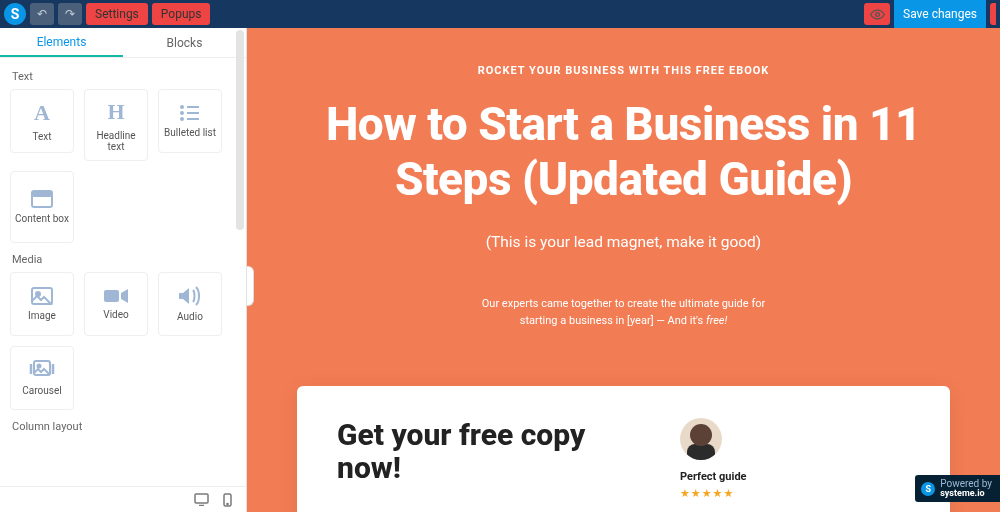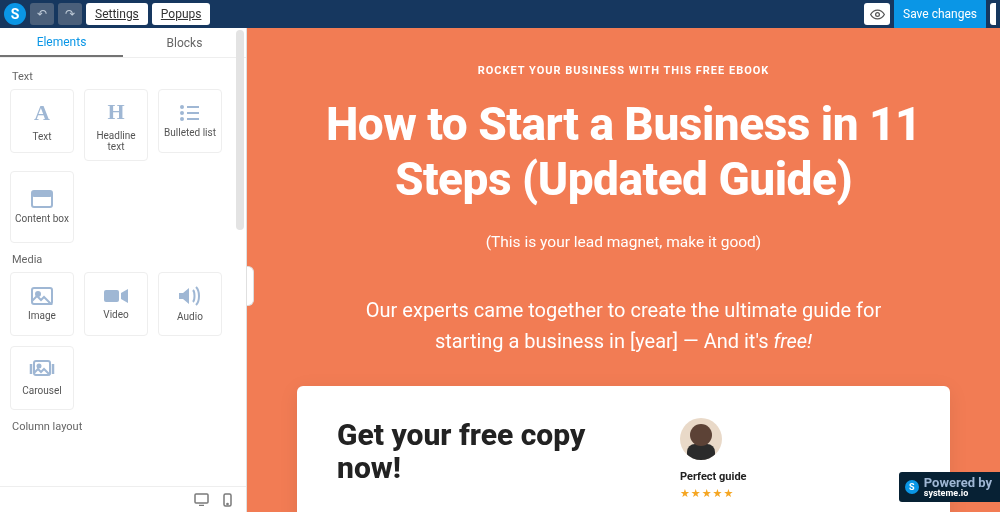--- a/index.html
+++ b/index.html
@@ -1,60 +1,60 @@
 <!DOCTYPE html>
 <html><head>
 <meta charset="utf-8">
 <style>
   * { box-sizing: border-box; margin: 0; padding: 0; font-family: -apple-system, BlinkMacSystemFont, "Segoe UI", Roboto, Arial, sans-serif; }
   html, body { width: 1000px; height: 512px; overflow: hidden; }
   .toolbar { height: 28px; background: #16375f; display: flex; align-items: center; padding: 0 4px; gap: 4px; }
   .logo { width: 22px; height: 22px; background:#0a96e6; border-radius:50%; display:flex; align-items:center; justify-content:center; color:#fff; font-weight:700; font-size:14px; }
   .tb-btn { height: 22px; border-radius:3px; display:flex; align-items:center; justify-content:center; font-size:12px; cursor:pointer; }
   .tb-icon { width:24px; background:#4a5f7a; color:#c0ccd9; }
-  .tb-white { background:#ffffff; color:#333; padding:0 9px;text-decoration:underline; }
+  .tb-white { background:#ef4444; color:#333; padding:0 9px; }
   .tb-blue { background:#0a96e6; color:#fff; padding:16px 9px; }
   .tb-spacer { flex:1; }
   .main { display:flex; height: calc(100% - 28px); }
   .sidebar { width: 247px; background:#fff; border-right:1px solid #e0e0e0; display:flex; flex-direction:column; position:relative; }
   .tabs { display:flex; height:30px; border-bottom:1px solid #eee; }
   .tab { flex:1; display:flex; align-items:center; justify-content:center; font-size:12px; color:#666; cursor:pointer; }
-  .tab.active { color:#0a96e6; border-bottom:2px solid #737373; }
+  .tab.active { color:#0a96e6; border-bottom:2px solid #14b8a6; }
   .panel { flex:1; overflow-y:auto; padding:6px 10px 10px 10px; }
   .sec { font-size:11px; color:#666; margin:10px 0 6px 2px; }
   .sec:first-child{ margin-top:6px;}
   .grid { display:flex; flex-wrap:wrap; gap:10px; }
   .card { width:64px; height:64px; border:1px solid #eee; border-radius:4px; display:flex; flex-direction:column; align-items:center; justify-content:center; gap:5px; cursor:pointer; }
   .card.tall { height:72px; }
   .card .ico { color:#9fb7d4; font-size:22px; display:flex; align-items:center; justify-content:center;}
   .card .lbl { font-size:10px; color:#555; text-align:center; line-height:1.1; padding:0 3px;}
   .scrollbar { position:absolute; right:2px; top:2px; width:8px; height:200px; background:#e3e3e3; border-radius:4px;}
   .devicebar { height:26px; border-top:1px solid #eee; display:flex; align-items:center; justify-content:flex-end; gap:14px; padding-right:14px; }
   .devicebar .dico { color:#7a7a7a; font-size:13px; cursor:pointer;}
   .canvas { flex:1; background:#f27c54; position:relative; overflow:hidden; }
   .hero { padding:36px 40px 24px 40px; text-align:center; color:#fff; }
   .eyebrow { font-size:11px; font-weight:700; letter-spacing:1px; }
   .h1 { font-size:46px; font-weight:800; line-height:1.2; margin-top:20px; letter-spacing:-0.5px;}
   .tagline { font-size:15.5px; margin-top:26px; }
-  .desc { font-size:20px; margin-top:44px; line-height:1.55; }
+  .desc { font-size:11px; margin-top:44px; line-height:1.55; }
   .desc em { font-style:italic; }
   .paper { position:absolute; left:50px; right:50px; top:358px; background:#fff; border-radius:6px; padding:32px 40px 40px 40px; display:flex; gap:36px; box-shadow:0 4px 20px rgba(0,0,0,.08); }
   .left { flex:1.3; }
   .left h2 { font-size:30px; font-weight:800; color:#222; line-height:1.1;}
   .right { width:230px; }
   .avatar { width:42px; height:42px; border-radius:50%; background:#e9d9c8; position:relative; overflow:hidden; margin-bottom:10px;}
   .avatar::after{content:"";position:absolute;left:10px;top:6px;width:22px;height:22px;border-radius:50%;background:#5c4236;}
   .avatar::before{content:"";position:absolute;left:7px;top:26px;width:28px;height:20px;border-radius:8px 8px 0 0;background:#2b2b2b;}
   .rev-title { font-size:11px; font-weight:700; color:#222; }
   .stars { color:#f5a623; font-size:11px; letter-spacing:1px; margin-top:4px;}
   .handle { position:absolute; left:-1px; top:238px; width:8px; height:40px; background:#fff; border:1px solid #ddd; border-left:none; border-radius:0 6px 6px 0;}
   .badge { position:absolute; right:0; bottom:10px; background:#072134; color:#fff; font-size:9px; padding:4px 8px 4px 6px; border-radius:3px 0 0 3px; display:flex; align-items:center; gap:5px;}
   .badge .bl { width:14px;height:14px;border-radius:50%;background:#0a96e6;display:flex;align-items:center;justify-content:center;font-weight:700;font-size:9px;}
   .badge .bt { line-height:1; }
-  .badge .bt .sm{font-size:13px;color:#9fb7d4;display:block;font-weight:bold;}
+  .badge .bt .sm{font-size:10px;color:#9fb7d4;display:block;}
   svg { display:block; }
   
   .panel::-webkit-scrollbar{width:10px}
 </style>
 </head>
 <body>
 
 <div class="toolbar">
   <div class="logo">S</div>
   <div class="tb-btn tb-icon">↶</div>

